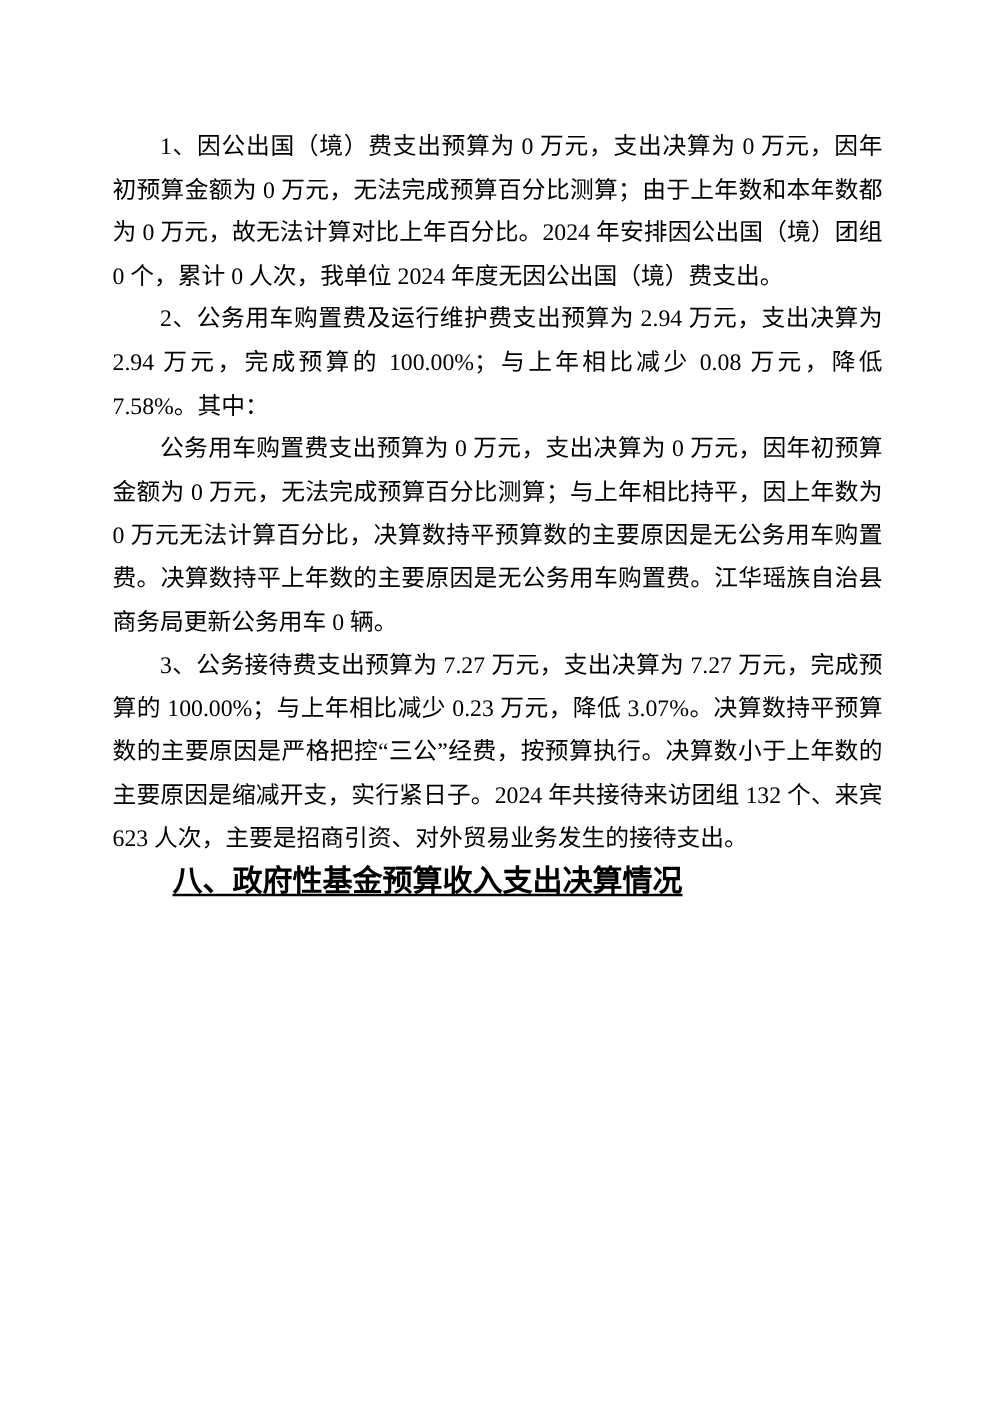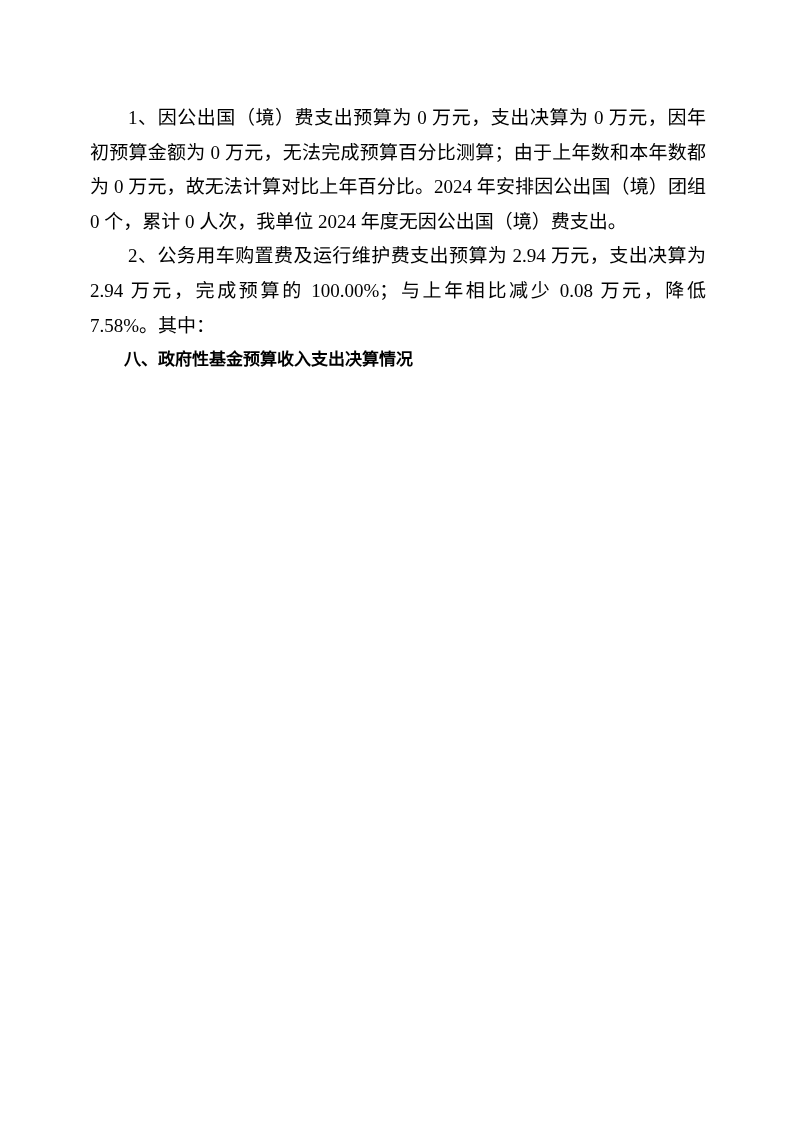--- a/index.html
+++ b/index.html
@@ -29,28 +29,31 @@
     line-height: 34.6px;
     text-align: justify;
     text-justify: inter-ideograph;
     color: #000000;
   }
   .section-heading {
     margin: 0;
     text-indent: 2em;
     font-family: "Liberation Sans", "DejaVu Sans", sans-serif;
     font-weight: 700;
-    font-size: 17px;
+    font-size: 24px;
     line-height: 34.6px;
     text-align: justify;
     color: #000000;
+    text-decoration: underline;
   }
 </style>
 </head>
 <body>
 
 <div class="page">
   <div class="content">
     <p class="body-para">1、因公出国（境）费支出预算为 0 万元，支出决算为 0 万元，因年初预算金额为 0 万元，无法完成预算百分比测算；由于上年数和本年数都为 0 万元，故无法计算对比上年百分比。2024 年安排因公出国（境）团组 0 个，累计 0 人次，我单位 2024 年度无因公出国（境）费支出。</p>
     <p class="body-para">2、公务用车购置费及运行维护费支出预算为 2.94 万元，支出决算为 2.94 万元，完成预算的 100.00%；与上年相比减少 0.08 万元，降低 7.58%。其中：</p>
+    <p class="body-para">公务用车购置费支出预算为 0 万元，支出决算为 0 万元，因年初预算金额为 0 万元，无法完成预算百分比测算；与上年相比持平，因上年数为 0 万元无法计算百分比，决算数持平预算数的主要原因是无公务用车购置费。决算数持平上年数的主要原因是无公务用车购置费。江华瑶族自治县商务局更新公务用车 0 辆。</p>
+    <p class="body-para">3、公务接待费支出预算为 7.27 万元，支出决算为 7.27 万元，完成预算的 100.00%；与上年相比减少 0.23 万元，降低 3.07%。决算数持平预算数的主要原因是严格把控“三公”经费，按预算执行。决算数小于上年数的主要原因是缩减开支，实行紧日子。2024 年共接待来访团组 132 个、来宾 623 人次，主要是招商引资、对外贸易业务发生的接待支出。</p>
     <h2 class="section-heading">八、政府性基金预算收入支出决算情况</h2>
   </div>
 </div>
 
 </body></html>

